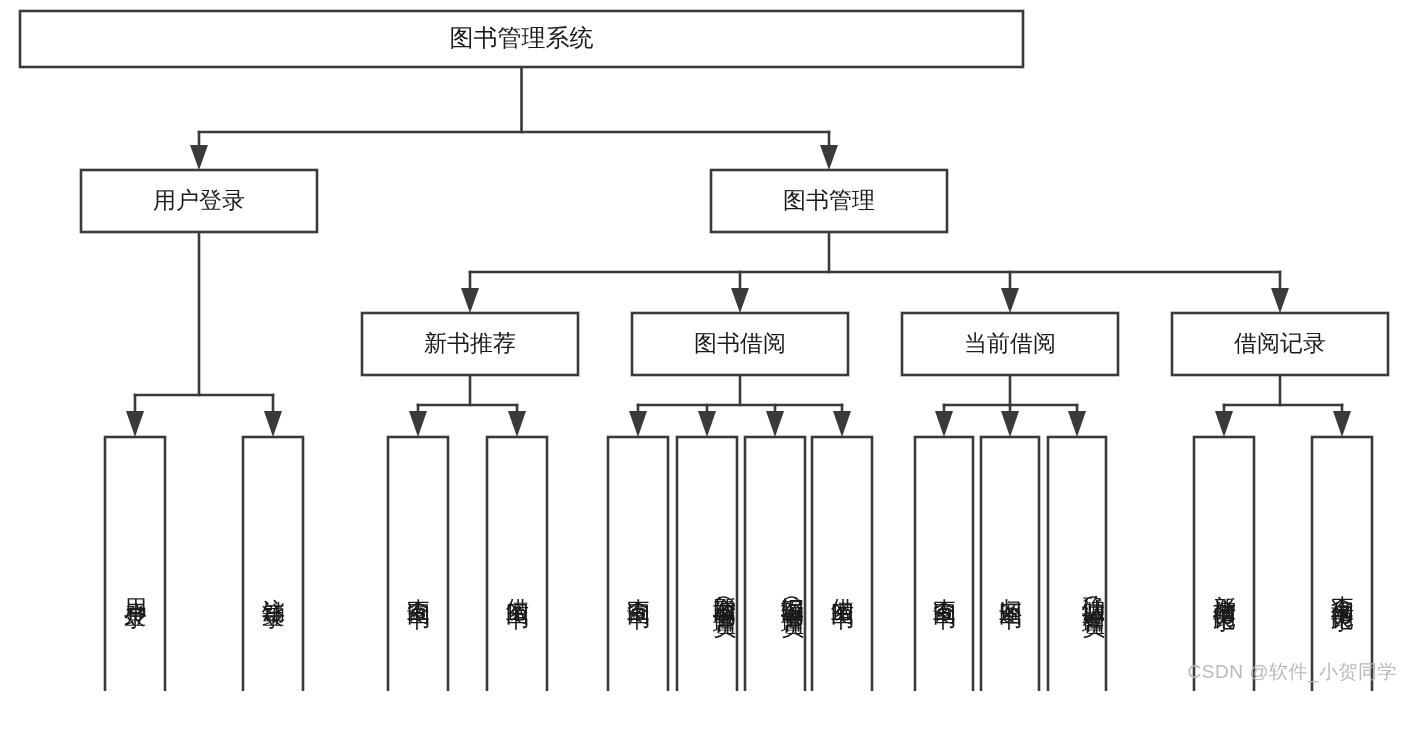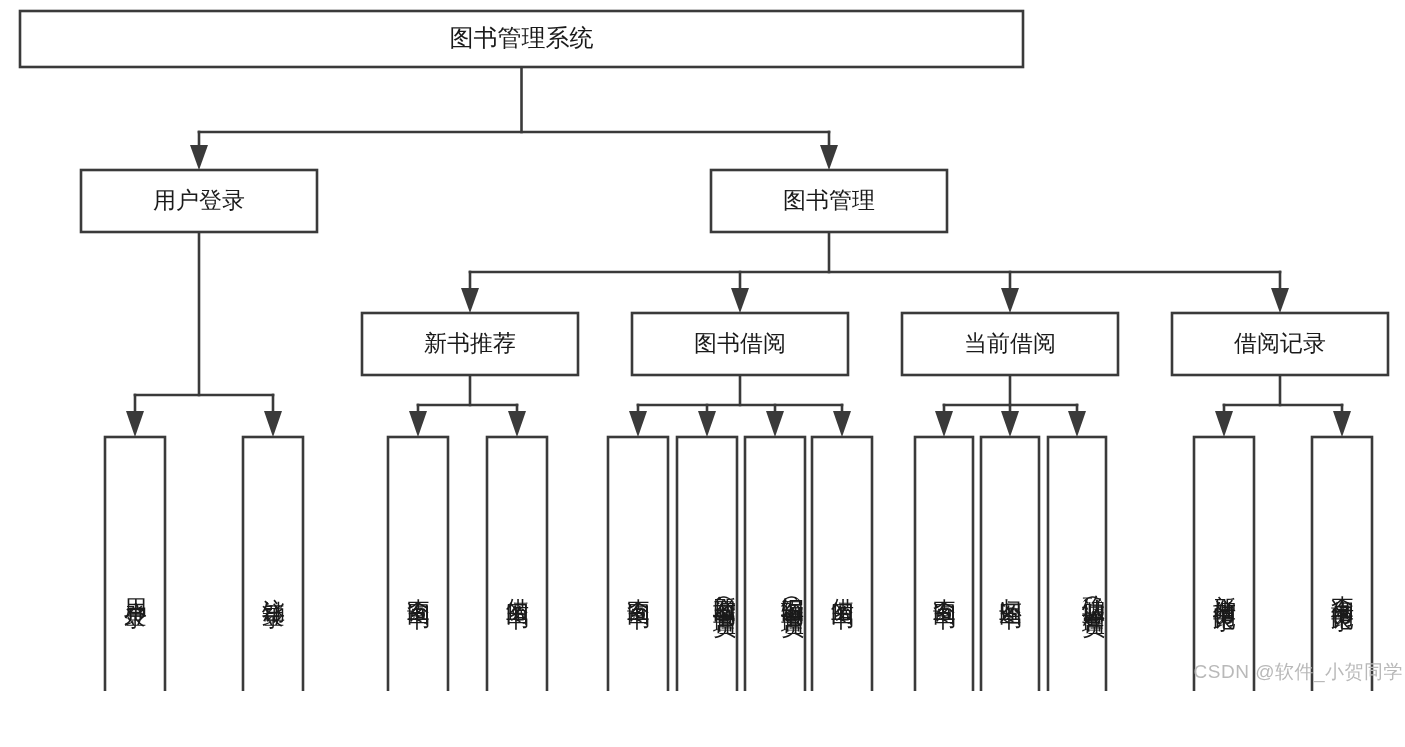--- a/index.html
+++ b/index.html
@@ -59,21 +59,21 @@
     stroke-width: 2.6;
     fill: none;
     stroke-linecap: square;
   }
   .arrow-head {
     fill: #3a3a3a;
     stroke: none;
   }
   .watermark {
     position: absolute;
-    right: 2px;
+    right: 8px;
     bottom: 6px;
     font-family: "Liberation Sans", "DejaVu Sans", sans-serif;
     font-size: 19px;
     color: #b9b9b9;
     letter-spacing: 0.5px;
     user-select: none;
     pointer-events: none;
   }
 </style>
 </head>

